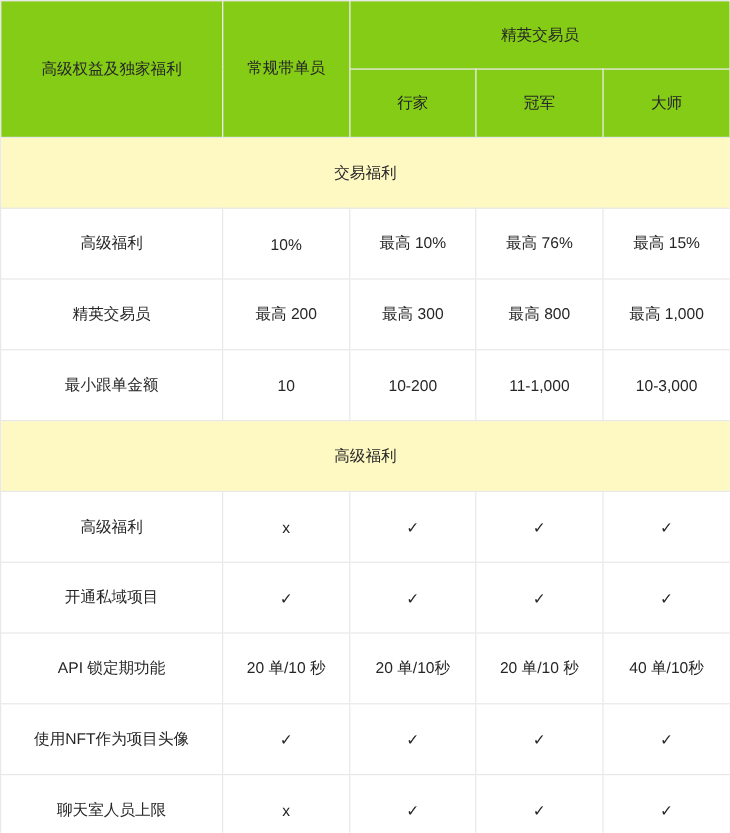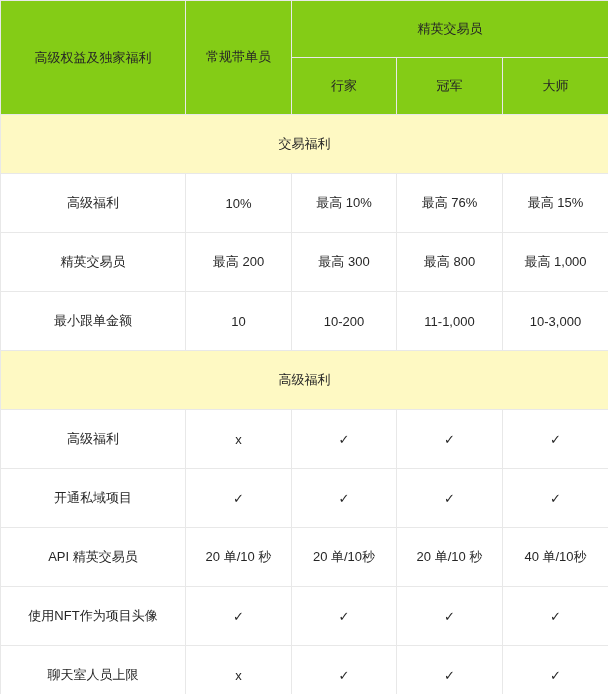--- a/index.html
+++ b/index.html
@@ -152,21 +152,21 @@
       <td class="mark">✓</td>
     </tr>
     <tr class="data-row">
       <td class="row-label">开通私域项目</td>
       <td class="mark">✓</td>
       <td class="mark">✓</td>
       <td class="mark">✓</td>
       <td class="mark">✓</td>
     </tr>
     <tr class="data-row">
-      <td class="row-label">API 精英交易员</td>
+      <td class="row-label">API 锁定期功能</td>
       <td>20 单/10 秒</td>
       <td>20 单/10秒</td>
       <td>20 单/10 秒</td>
       <td>40 单/10秒</td>
     </tr>
     <tr class="data-row">
       <td class="row-label">使用NFT作为项目头像</td>
       <td class="mark">✓</td>
       <td class="mark">✓</td>
       <td class="mark">✓</td>

